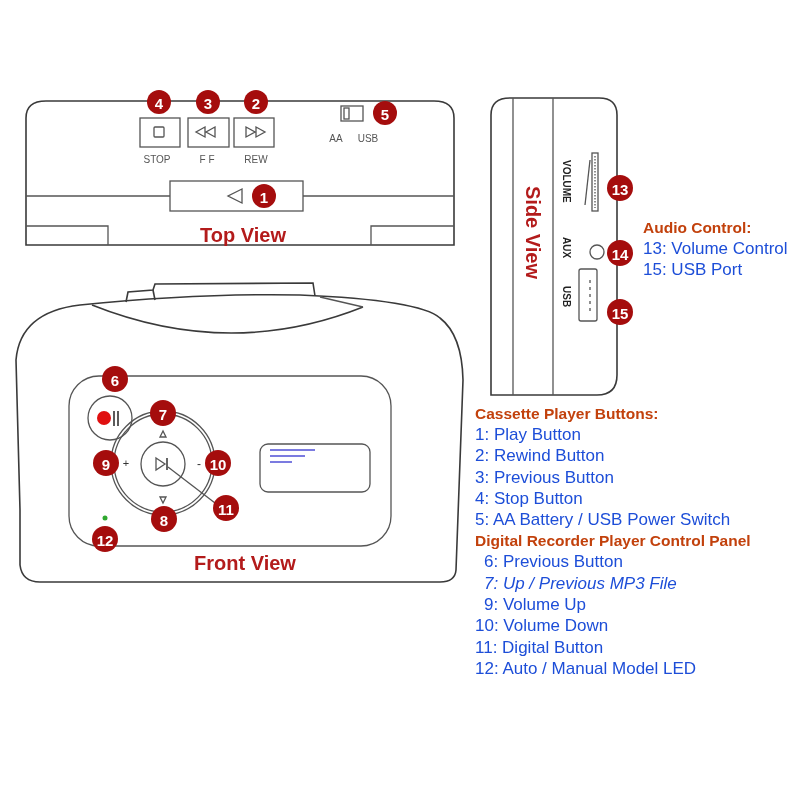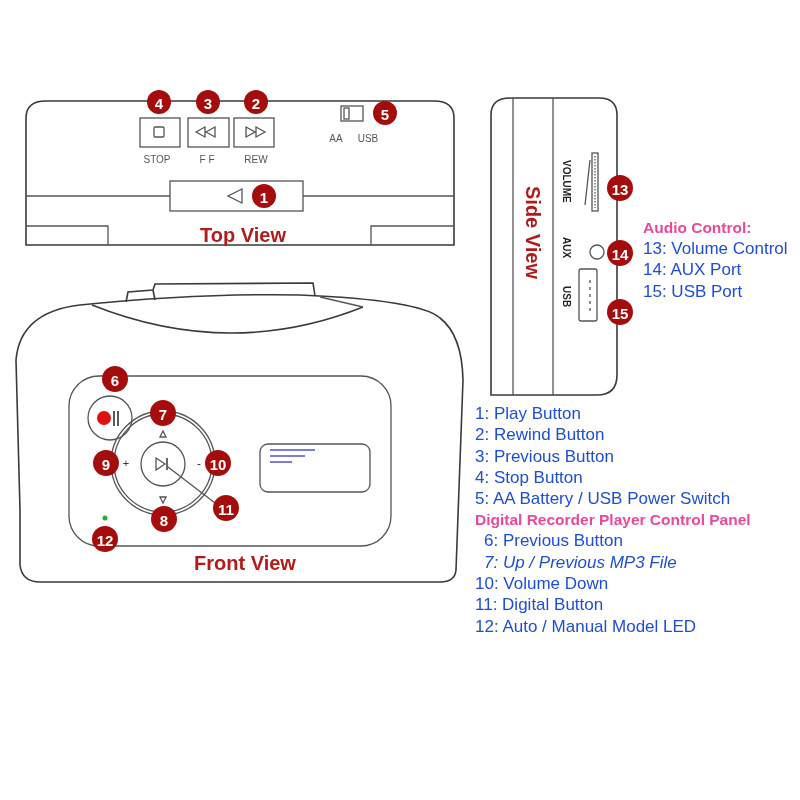--- a/index.html
+++ b/index.html
@@ -8,21 +8,21 @@
   svg#diagram { position: absolute; left: 0; top: 0; width: 800px; height: 800px; }
   .line { fill: none; stroke: #3a3a3a; stroke-width: 1.6; }
   .thin { fill: none; stroke: #555; stroke-width: 1.3; }
   .badge circle { fill: #a50d0d; }
   .badge text { fill: #ffffff; font-family: "Liberation Sans", sans-serif; font-weight: bold;
                 font-size: 15px; text-anchor: middle; dominant-baseline: central; }
   .small-lbl { font-family: "Liberation Sans", sans-serif; font-size: 10px; fill: #555; text-anchor: middle; }
   .view-title { font-family: "Liberation Sans", sans-serif; font-size: 20px; font-weight: bold; fill: #b31b1b; }
   .side-lbl { font-family: "Liberation Sans", sans-serif; font-size: 10px; font-weight: bold; fill: #222; }
   .legend { position: absolute; font-family: "Liberation Sans", sans-serif; }
-  .legend .hdr { color: #ec4899; font-weight: bold; font-size: 15.5px; line-height: 21px; white-space: nowrap; }
+  .legend .hdr { color: #c2410c; font-weight: bold; font-size: 15.5px; line-height: 21px; white-space: nowrap; }
   .legend .item { color: #1d4ed8; font-size: 17px; line-height: 21.3px; white-space: nowrap; }
 </style>
 </head>
 <body>
 
 <svg id="diagram" viewBox="0 0 800 800">
 
   <g>
     <path class="line" d="M26,245 L26,118 Q26,101 46,101 L434,101 Q454,101 454,118 L454,245 Z"></path>
     <line class="thin" x1="26" y1="196" x2="170" y2="196"></line>
@@ -163,29 +163,30 @@
     </g>
   <g class="badge">
       <circle cx="620" cy="312" r="13"></circle>
       <text x="620" y="313" font-size="13">15</text>
     </g>
 </svg>
 
 <div class="legend" style="left:643px; top:217px;">
   <div class="hdr">Audio Control:</div>
   <div class="item">13: Volume Control</div>
-  <div class="item">14: AUX Port</div>
   <div class="item">15: USB Port</div>
 </div>
 
 <div class="legend" style="left:475px; top:403px;">
+  <div class="hdr">Cassette Player Buttons:</div>
   <div class="item">1: Play Button</div>
   <div class="item">2: Rewind Button</div>
   <div class="item">3: Previous Button</div>
   <div class="item">4: Stop Button</div>
   <div class="item">5: AA Battery / USB Power Switch</div>
   <div class="hdr">Digital Recorder Player Control Panel</div>
   <div class="item" style="padding-left:9px;">6: Previous Button</div>
   <div class="item" style="padding-left:9px;font-style:italic;">7: Up / Previous MP3 File</div>
+  <div class="item" style="padding-left:9px;">9: Volume Up</div>
   <div class="item">10: Volume Down</div>
   <div class="item">11: Digital Button</div>
   <div class="item">12: Auto / Manual Model LED</div>
 </div>
 
 </body></html>

